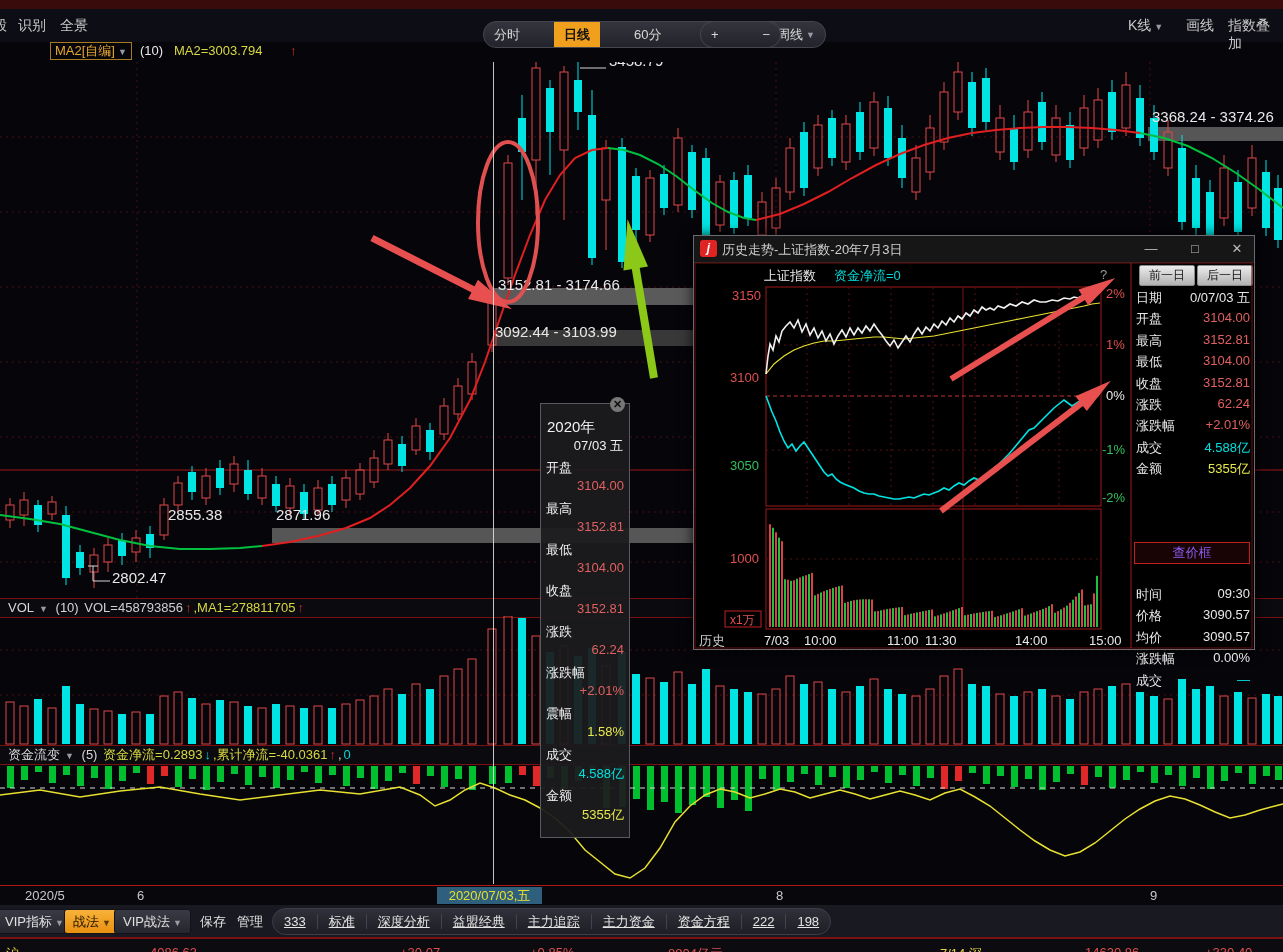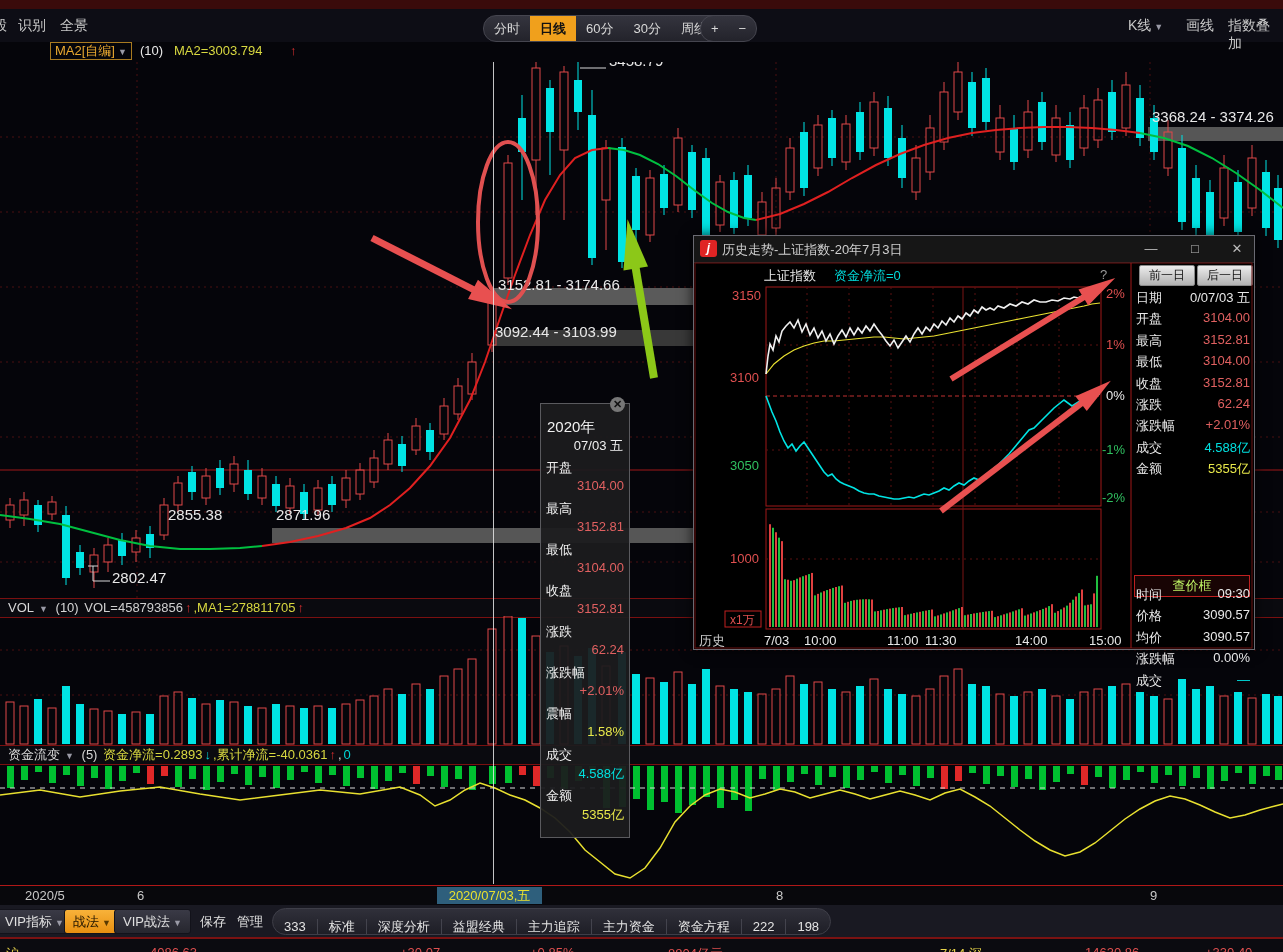--- a/index.html
+++ b/index.html
@@ -4,61 +4,61 @@
 <style>
   html,body{margin:0;padding:0;background:#000;}
   body{width:1283px;height:952px;overflow:hidden;font-family:"Liberation Sans",sans-serif;}
   #app{position:relative;width:1283px;height:952px;background:#05050a;overflow:hidden;}
   .abs{position:absolute;}
   
   #topstrip{left:0;top:0;width:1283px;height:9px;background:#3a0b0b;border-bottom:1px solid #1a0404;}
   
   #menubar{left:0;top:9px;width:1283px;height:33px;background:#0d0d15;color:#c8c8c8;font-size:14px;}
   .menu-item{position:absolute;top:8px;color:#c8c8c8;cursor:default;}
-  .pill{position:absolute;top:6px;height:25px;background:linear-gradient(#34343e,#23232b);border:1px solid #45454f;border-radius:13px;display:flex;align-items:center;color:#d8d8d8;font-size:13px;overflow:hidden;}
+  .pill{position:absolute;top:12px;height:25px;background:linear-gradient(#34343e,#23232b);border:1px solid #45454f;border-radius:13px;display:flex;align-items:center;color:#d8d8d8;font-size:13px;overflow:hidden;gap:24px;}
   .pill .seg{padding:0 10px;height:25px;display:flex;align-items:center;}
   .pill .seg.active{background:#f0a01c;color:#111;font-weight:bold;}
   .caret{font-size:9px;margin-left:3px;color:#9a9aa6;}
   
   #indrow{left:0;top:42px;width:1283px;height:20px;font-size:13px;margin-left:42px;}
   #ma2box{position:absolute;left:8px;top:0px;border:1px solid #a87a20;color:#e8a830;padding:0 4px;height:16px;line-height:16px;}
   
   .sechdr{left:0;width:1283px;height:18px;background:#0a0a0f;border-top:1px solid #7a1010;border-bottom:1px solid #7a1010;font-size:13px;color:#d8d8d8;line-height:17px;}
   .sechdr span{margin-right:2px;}
   
   svg{display:block;}
   
   #dateaxis{left:0;top:885px;width:1283px;height:20px;background:#08080c;border-top:1px solid #b01818;font-size:13px;color:#c8c8c8;}
   #datehl{position:absolute;top:1px;height:17px;background:#2e5f7c;color:#e8e030;text-align:center;font-size:13px;line-height:17px;}
   
   #toolbar{left:0;top:905px;width:1283px;height:32px;background:#191922;display:flex;align-items:center;font-size:13px;color:#e0e0e0;}
   .tb-btn{position:absolute;top:4px;height:23px;line-height:23px;background:linear-gradient(#3a3a46,#26262e);border:1px solid #12121a;border-radius:3px;padding:0 8px;color:#e0e0e0;}
   .tb-btn.orange{background:linear-gradient(#f8b23a,#e89010);color:#201400;font-weight:normal;}
   .tb-plain{position:absolute;top:8px;color:#e0e0e0;}
-  #tb-pill{position:absolute;left:272px;top:3px;height:25px;background:linear-gradient(#30303a,#1e1e26);border:1px solid #3e3e48;border-radius:14px;display:flex;align-items:flex-end;color:#e4e4e4;}
+  #tb-pill{position:absolute;left:272px;top:3px;height:25px;background:linear-gradient(#30303a,#1e1e26);border:1px solid #3e3e48;border-radius:14px;display:flex;align-items:center;color:#e4e4e4;text-decoration:underline;}
   #tb-pill .seg{padding:0 11px;border-right:1px solid #43434d;height:15px;line-height:15px;}
   #tb-pill .seg:last-child{border-right:none;}
   
   #statusbar{left:0;top:937px;width:1283px;height:15px;background:#0b0b10;border-top:2px solid #7a1212;overflow:hidden;font-size:13px;}
   #statusbar span{position:absolute;top:6px;}
   
   #popup{left:693px;top:235px;width:560px;height:413px;background:#000;border:1px solid #6a6a72;box-shadow:0 0 12px rgba(0,0,0,.8);z-index:30;}
   #popup-title{position:absolute;left:0;top:0;width:100%;height:26px;background:#161616;border-bottom:1px solid #2a2a2a;}
   #popup-title .ttl{position:absolute;left:28px;top:5px;font-size:13px;color:#cfcfcf;}
   #popup-logo{position:absolute;left:6px;top:4px;width:17px;height:17px;background:#e02424;border-radius:3px;color:#fff;font-size:12px;text-align:center;line-height:17px;font-weight:bold;font-style:italic;}
   .win-ctl{position:absolute;top:3px;width:22px;height:19px;color:#bbb;text-align:center;line-height:19px;font-size:13px;}
   #popup-sub{position:absolute;left:0;top:26px;width:100%;height:24px;}
   #popup-sub .nm{position:absolute;left:70px;top:5px;color:#e8e8e8;font-size:13px;}
   #popup-sub .fl{position:absolute;left:140px;top:5px;color:#00d8d8;font-size:13px;}
   #popup-sub .q{position:absolute;left:406px;top:5px;color:#999;font-size:13px;}
   .nav-btn{position:absolute;top:3px;width:54px;height:19px;background:linear-gradient(#ececec,#b2b2b2);border:1px solid #8a8a8a;color:#111;font-size:12px;text-align:center;line-height:19px;border-radius:2px;}
   #ppanel{position:absolute;left:438px;top:50px;width:121px;height:363px;font-size:13px;}
   .prow{position:absolute;left:4px;width:114px;display:flex;justify-content:space-between;}
   .prow .lb{color:#e8e8e8;}
-  #qbox{position:absolute;left:2px;top:289px;width:114px;height:20px;border:1px solid #c02020;background:#180404;color:#bef264;text-align:center;font-size:13px;line-height:20px;}
+  #qbox{position:absolute;left:2px;top:256px;width:114px;height:20px;border:1px solid #c02020;background:#180404;color:#8b5cf6;text-align:center;font-size:13px;line-height:20px;}
   
   #tooltip{left:540px;top:403px;width:88px;height:433px;background:rgba(28,28,30,0.94);border:1px solid #5a5a5e;z-index:10;font-size:13px;}
   #tt-close{position:absolute;right:4px;top:-7px;width:15px;height:15px;border-radius:50%;background:#777;color:#111;text-align:center;line-height:15px;font-size:11px;font-weight:bold;}
   .tt-year{position:absolute;left:6px;top:14px;color:#f0f0f0;font-size:15px;}
   .tt-date{position:absolute;right:6px;top:33px;color:#f0f0f0;}
   .tt-lb{position:absolute;left:5px;color:#f0f0f0;}
   .tt-vl{position:absolute;right:5px;}
   #crosshair{left:493px;top:62px;width:1px;height:822px;background:rgba(230,230,230,0.85);z-index:5;}
 </style>
 </head>

